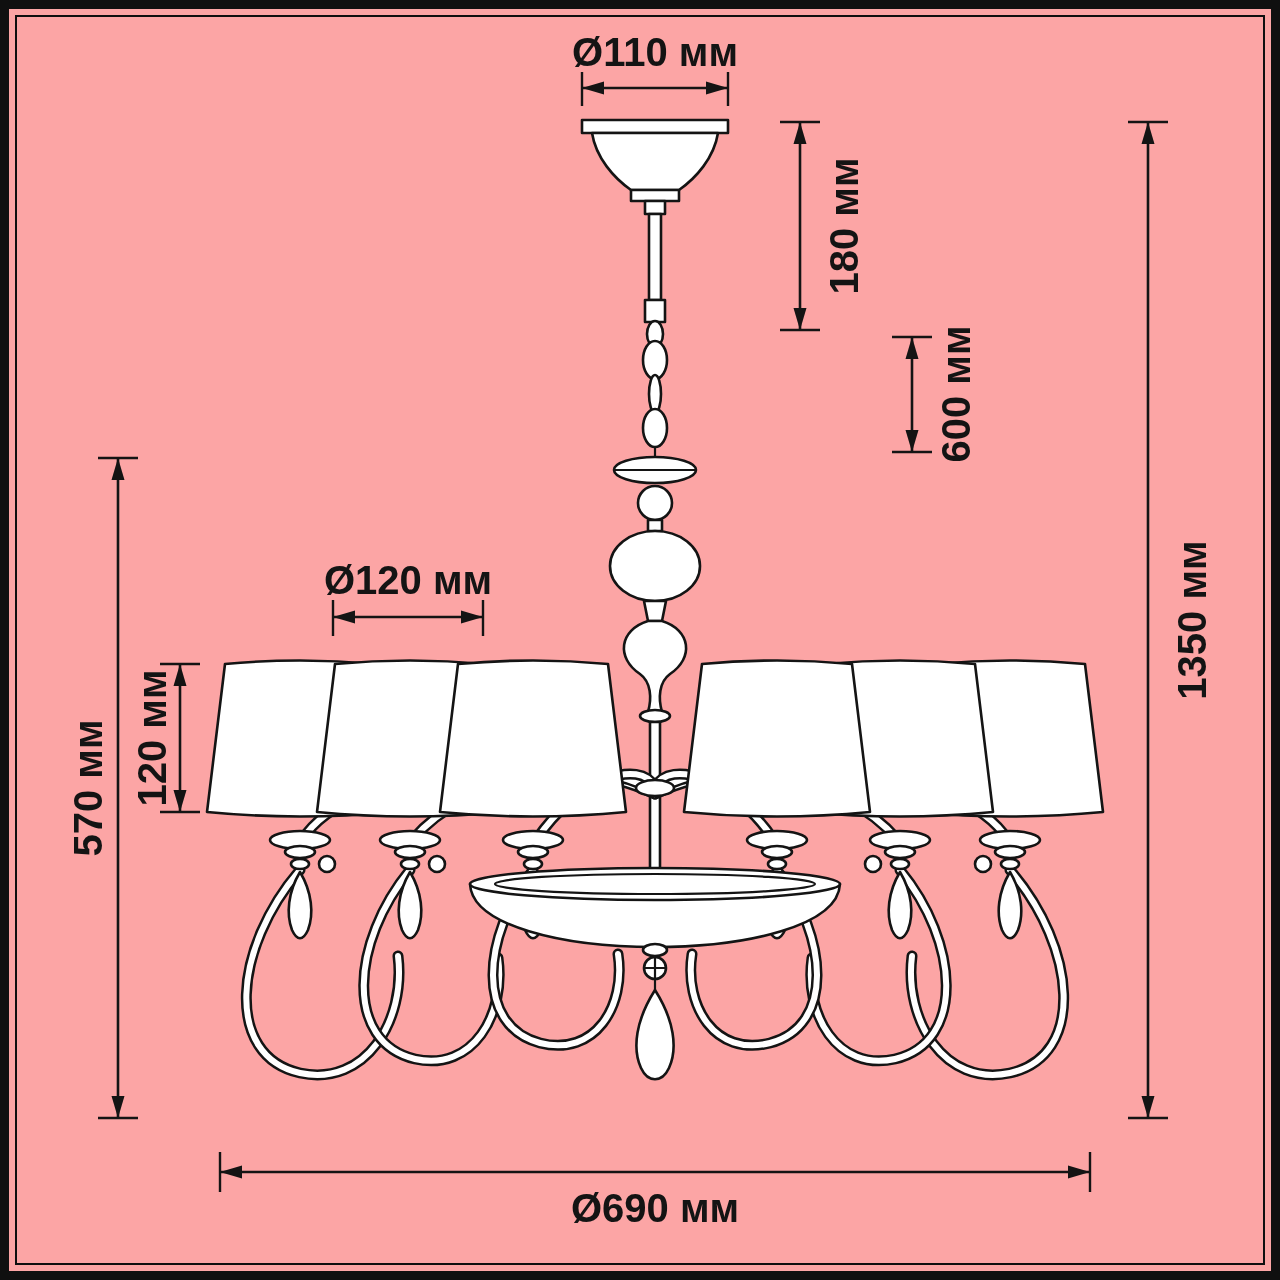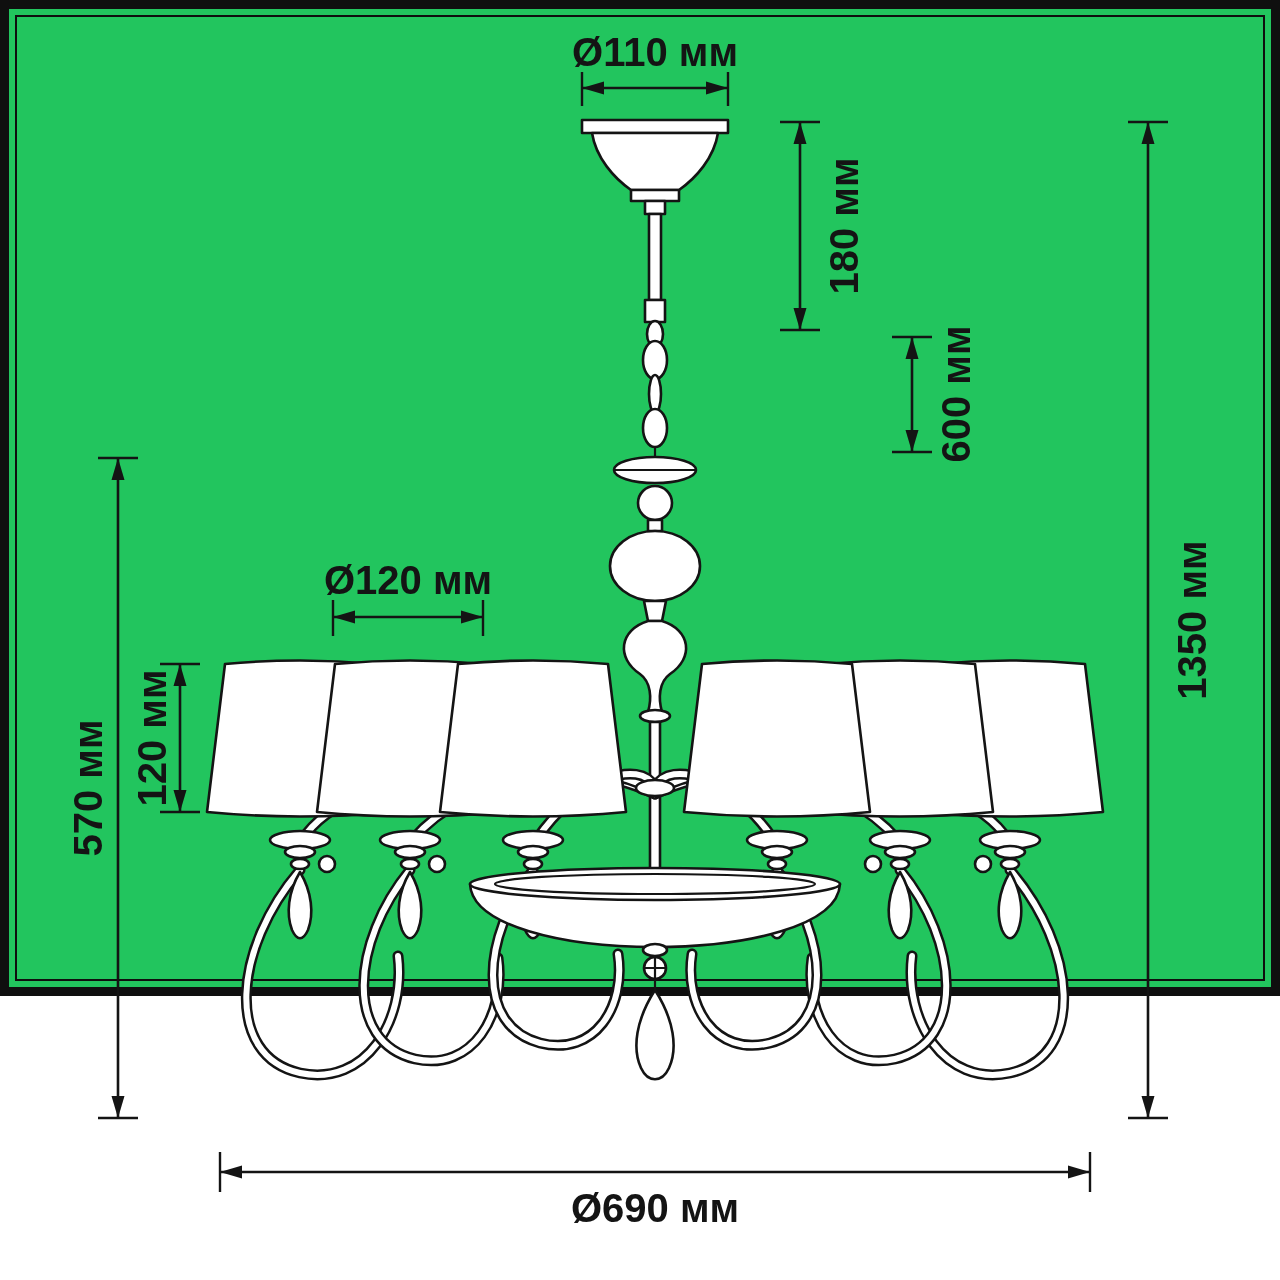--- a/index.html
+++ b/index.html
@@ -1,16 +1,16 @@
 <!DOCTYPE html>
 <html><head>
 <meta charset="utf-8">
 <style>
   html,body{margin:0;padding:0;width:1280px;height:1280px;background:#ffffff;overflow:hidden;}
-  .stage{position:relative;width:1280px;height:996px;background:#22c55e;}
+  .stage{position:relative;width:1280px;height:1280px;background:#fca5a5;}
   .frame-outer{position:absolute;inset:0;border:9px solid #0f0f0f;box-sizing:border-box;}
   .frame-inner{position:absolute;inset:15px;border:2px solid #0f0f0f;box-sizing:border-box;}
   svg.drawing{position:absolute;left:0;top:0;}
   .ln{fill:#ffffff;stroke:#141414;stroke-width:2.6;stroke-linejoin:round;}
   .lnn{fill:none;stroke:#141414;stroke-width:2.2;stroke-linejoin:round;}
   .to{fill:none;stroke:#141414;stroke-width:11;stroke-linecap:round;}
   .ti{fill:none;stroke:#ffffff;stroke-width:6;stroke-linecap:round;}
   .dim{stroke:#141414;stroke-width:2.6;fill:none;marker-start:url(#arw);marker-end:url(#arw);}
   .tick{stroke:#141414;stroke-width:2.4;}
   .lbl{font-family:"Liberation Sans",sans-serif;font-size:40px;font-weight:600;fill:#141414;text-anchor:middle;}

